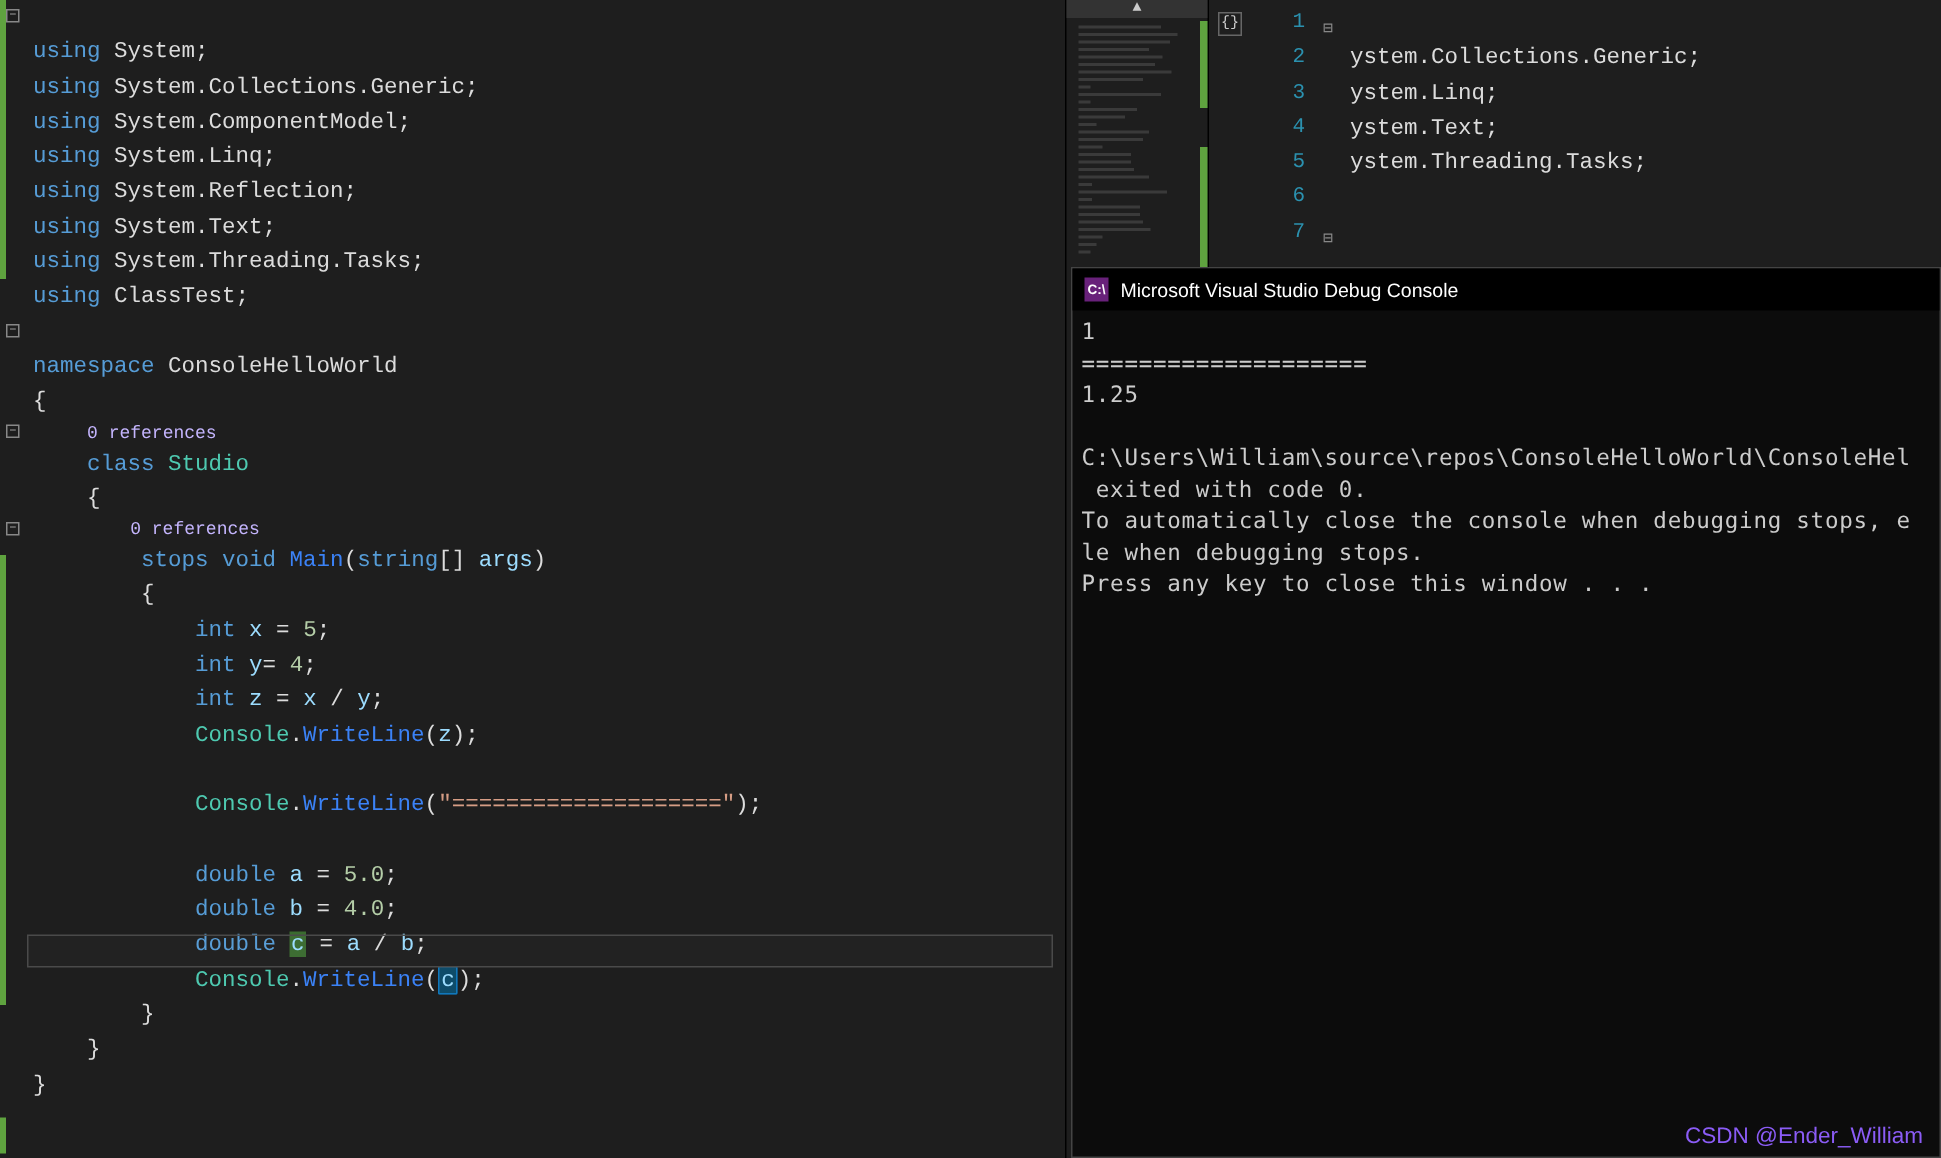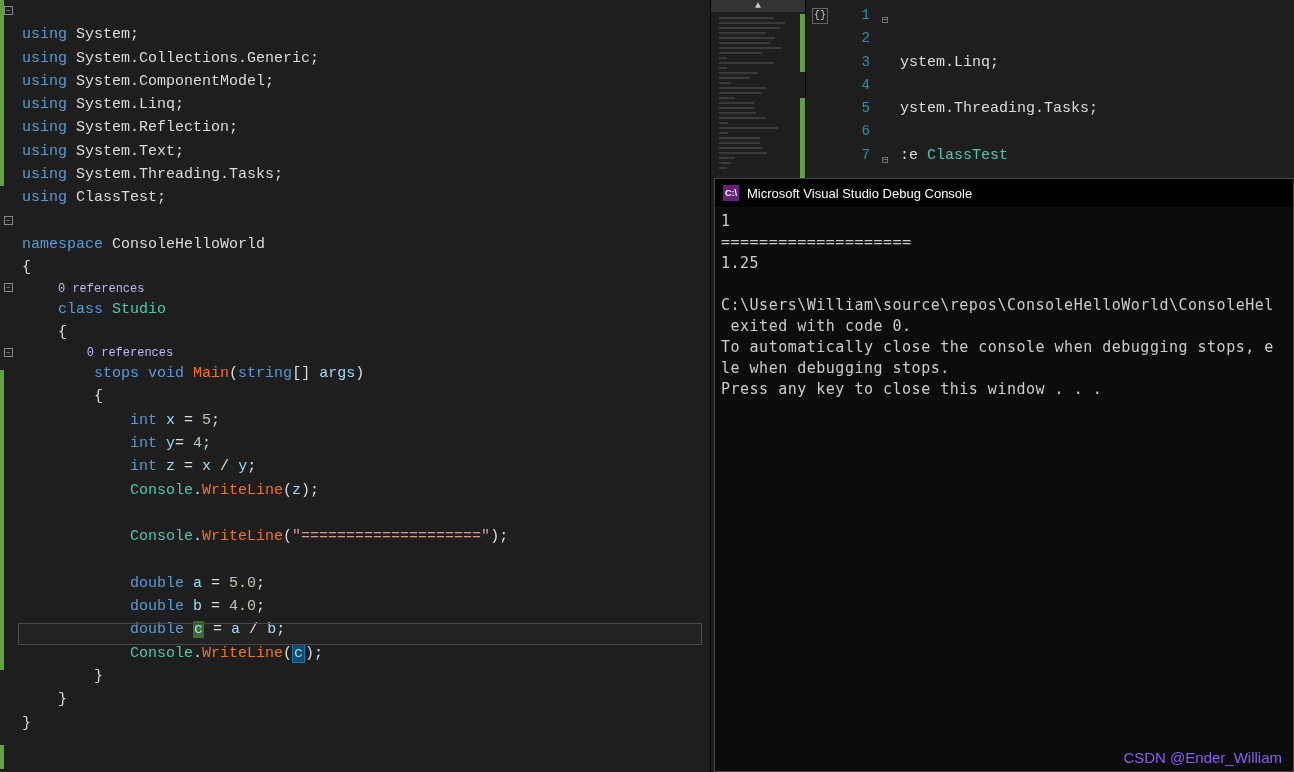--- a/index.html
+++ b/index.html
@@ -18,21 +18,21 @@
   .gutter { width: 18px; background:#1e1e1e; position: relative; }
   .fold-mark { position:absolute; left:4px; width:9px; height:9px; border:1px solid #888; font-size:8px; line-height:7px; text-align:center; color:#aaa; }
   .change-bar { position:absolute; left:0; width:4px; background:#5fa33f; }
   .code-area { flex:1; padding-left:4px; line-height:23.3px; white-space:pre; font-size:15px; position:relative; }
   .kw { color:#569cd6;text-align:right; }
   .ns { color:#dcdcdc; }
   .type { color:#4ec9b0; }
   .str { color:#d69d85; }
   .num { color:#b5cea8; }
   .var { color:#9cdcfe; }
-  .fn { color:#f97316; }
+  .fn { color:#3b82f6; }
   .param { color:#9cdcfe; text-decoration: none; }
   .ref-lens { color:#c4b5fd; font-size:12px; line-height:18px; display:block; }
   .caret-line { position:absolute; left:0; right:8px; height:22px; border:1px solid #4a4a4a; background:rgba(255,255,255,0.02); pointer-events:none; }
   .hl { background:#0e4c6a; border:1px solid #1177bb; padding:0 1px; border-radius:1px; }
   .greenmark { background:#3a6b2f; padding:0 1px; }
 
   .minimap-col { width: 96px; background:#1e1e1e; border-left:1px solid #000; border-right:1px solid #000; position:relative; }
   .minimap-up { position:absolute; top:0; left:0; right:0; height:12px; background:#333; color:#ccc; text-align:center; font-size:10px; line-height:12px; }
   .minimap-body { position:absolute; top:14px; left:8px; right:8px; }
   .mm-line { height:2px; margin:3px 0; background:#3a3a3a; }
@@ -154,46 +154,47 @@
     <div style="padding-top:4px; padding-left:28px;">
       <div class="right-code-row">
           <div class="rc-gut">1</div>
           <div class="rc-fold">
             <span style="position:absolute;top:5px;">⊟</span>
           </div>
         </div>
       <div class="right-code-row">
           <div class="rc-gut">2</div>
           <div class="rc-fold"></div>
+          <div class="rc-body"><span class="ns">ystem.Collections.Generic;</span></div>
         </div>
       <div class="right-code-row">
           <div class="rc-gut">3</div>
           <div class="rc-fold"></div>
           <div class="rc-body"><span class="ns">ystem.Linq;</span></div>
         </div>
       <div class="right-code-row">
           <div class="rc-gut">4</div>
           <div class="rc-fold"></div>
+          <div class="rc-body"><span class="ns">ystem.Text;</span></div>
         </div>
       <div class="right-code-row">
           <div class="rc-gut">5</div>
           <div class="rc-fold"></div>
           <div class="rc-body"><span class="ns">ystem.Threading.Tasks;</span></div>
         </div>
       <div class="right-code-row">
           <div class="rc-gut">6</div>
           <div class="rc-fold"></div>
           <div class="rc-body"><span></span></div>
         </div>
       <div class="right-code-row">
           <div class="rc-gut">7</div>
           <div class="rc-fold">
             <span style="position:absolute;top:5px;">⊟</span>
           </div>
-          <div class="rc-body"><span class="ns">:e </span><span class="type">ClassTest</span></div>
         </div>
     </div>
 
     <div class="console-win">
       <div class="console-title">
         <div class="console-icon">C:\</div>
         <span>Microsoft Visual Studio Debug Console</span>
       </div>
       <div class="console-body">1
 ====================

